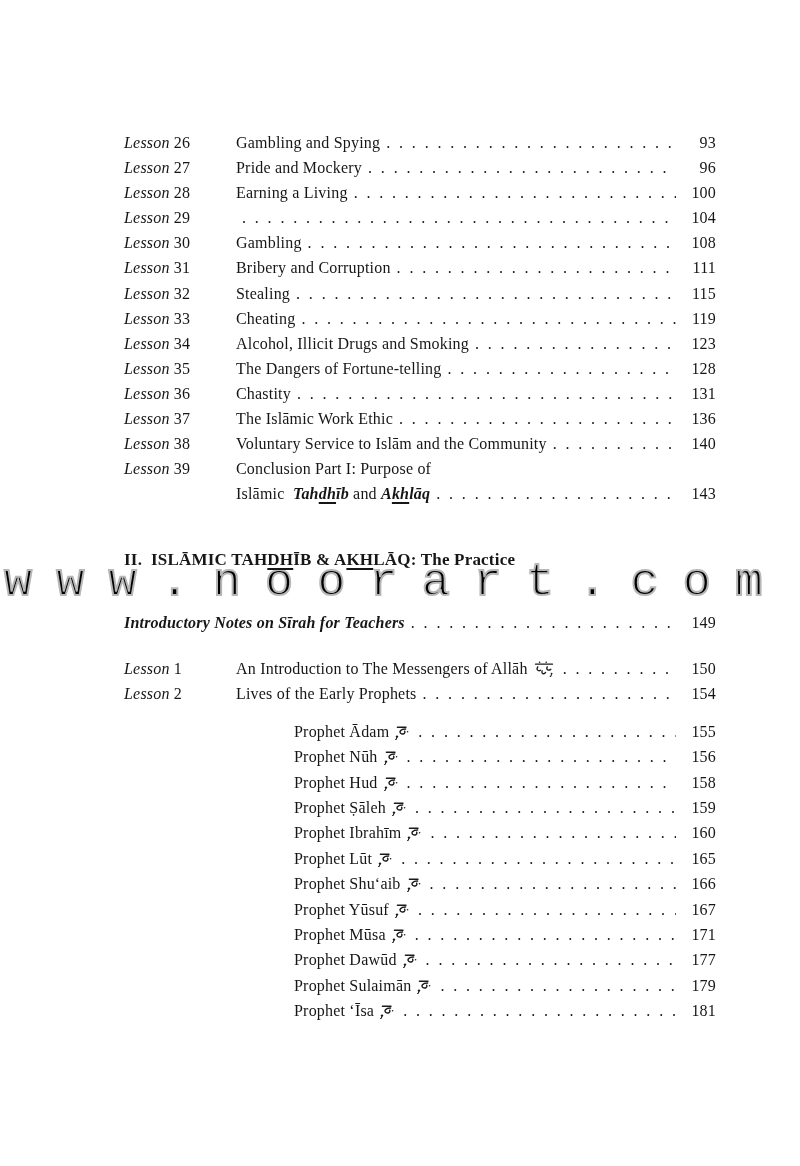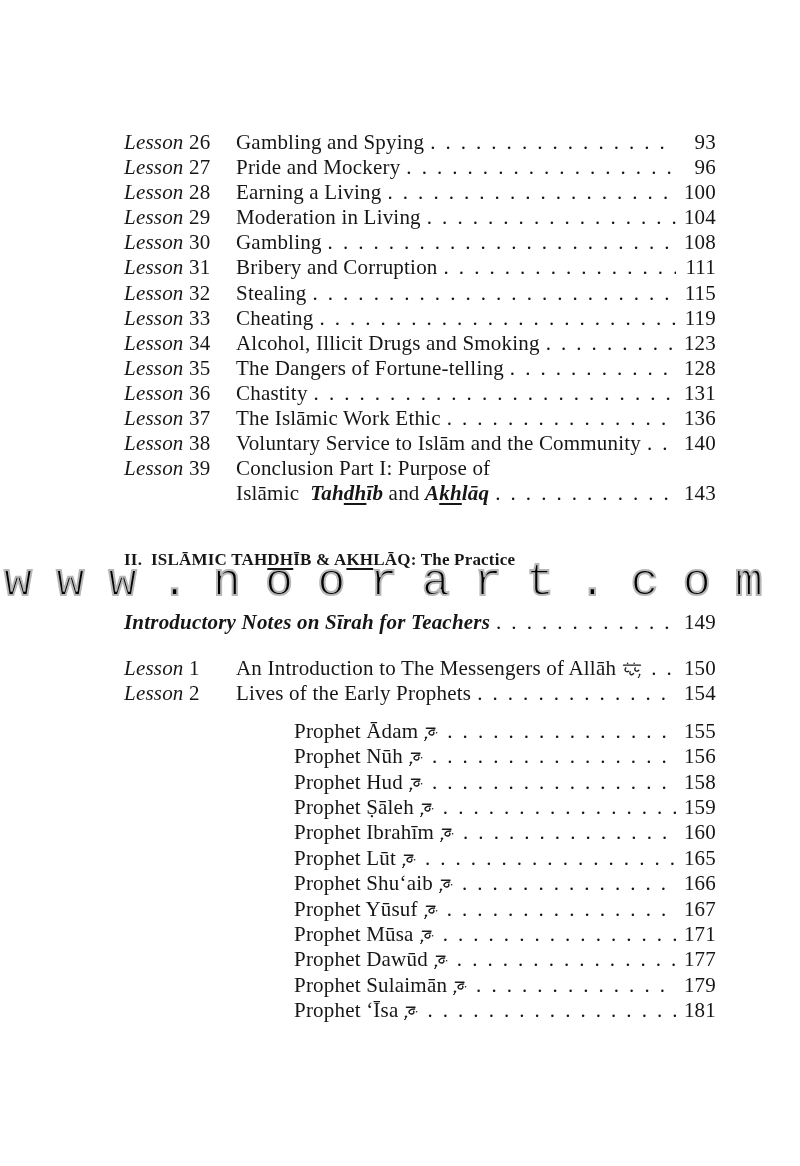--- a/index.html
+++ b/index.html
@@ -34,21 +34,21 @@
   .block{margin:0;}
   .block[data-name="lessons-part1"]{margin-top:130px;}
   .block[data-name="intro"]{margin-top:37px;}
   .block[data-name="lessons-part2"]{margin-top:20px;}
   .block[data-name="prophets"]{margin-top:13px;}
   .block[data-name="prophets"] .row{line-height:25.4px;}
   .row{
     display:flex;
     align-items:baseline;
     line-height:25.1px;
-    font-size:21px;
+    font-size:16px;
     letter-spacing:0.2px;
   }
   .row.indent{padding-left:170px;}
   .lc{flex:0 0 112px;white-space:nowrap;}
   .ll{font-style:italic;}
   .ti{white-space:nowrap;}
   .it{font-style:italic;font-weight:bold;}
   .un{text-decoration:underline;text-decoration-thickness:1.5px;text-underline-offset:3px;}
   .icon-slot{flex:0 0 auto;margin:0 3px 0 6px;}
   .icon-slot:empty{margin:0;}
@@ -101,21 +101,20 @@
   </div>
         <div class="row" data-name="toc-row">
     <span class="lc" data-name="lesson-label"><i class="ll" data-name="lesson-word">Lesson </i><span class="ln" data-name="lesson-number">28</span></span>
     <span class="ti" data-name="entry-title">Earning a Living</span>
     <span class="icon-slot" data-name="honorific-slot"></span>
     <span class="dots" data-name="dot-leader"></span>
     <span class="pg" data-name="page-number">100</span>
   </div>
         <div class="row" data-name="toc-row">
     <span class="lc" data-name="lesson-label"><i class="ll" data-name="lesson-word">Lesson </i><span class="ln" data-name="lesson-number">29</span></span>
-    <span class="ti" data-name="entry-title">Moderation in Living</span>
     <span class="icon-slot" data-name="honorific-slot"></span>
     <span class="dots" data-name="dot-leader"></span>
     <span class="pg" data-name="page-number">104</span>
   </div>
         <div class="row" data-name="toc-row">
     <span class="lc" data-name="lesson-label"><i class="ll" data-name="lesson-word">Lesson </i><span class="ln" data-name="lesson-number">30</span></span>
     <span class="ti" data-name="entry-title">Gambling</span>
     <span class="icon-slot" data-name="honorific-slot"></span>
     <span class="dots" data-name="dot-leader"></span>
     <span class="pg" data-name="page-number">108</span>

